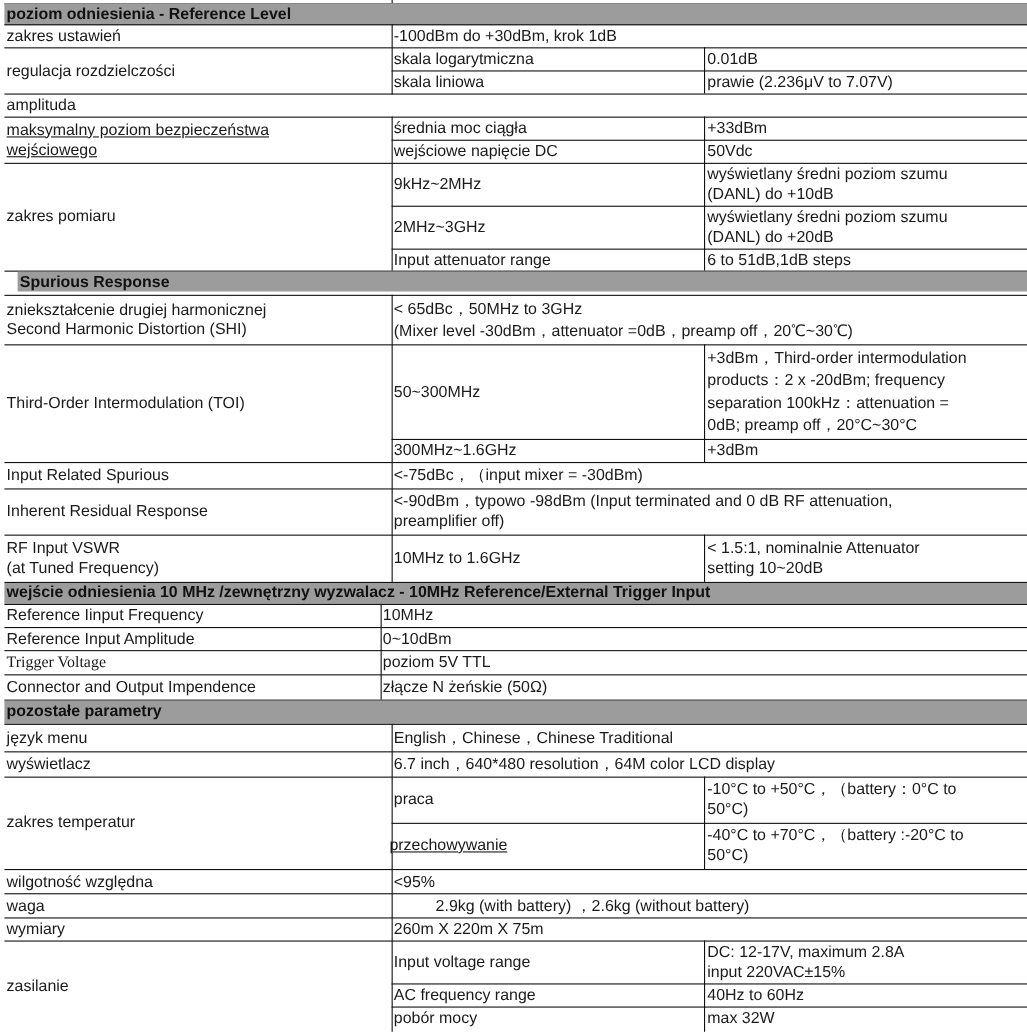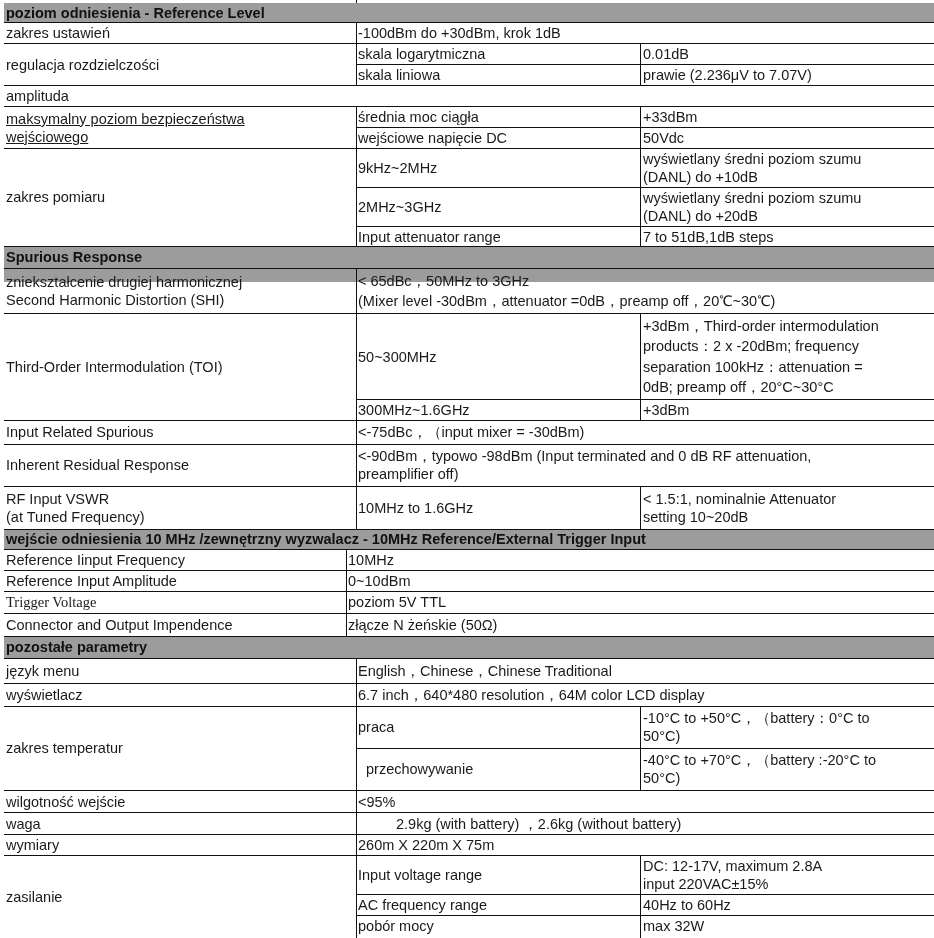--- a/index.html
+++ b/index.html
@@ -51,29 +51,29 @@
   <div class="cell" style="left:4px; top:149px; width:352px; height:96px;">zakres pomiaru</div>
   <div class="cell" style="left:356px; top:149px; width:284px; height:38px;">9kHz~2MHz</div>
   <div class="cell" style="left:641px; top:149px; width:293px; height:38px;">wyświetlany średni poziom szumu
 (DANL) do +10dB</div>
   <div class="hline" style="top:187px; left:356px;"></div>
   <div class="cell" style="left:356px; top:188px; width:284px; height:38px;">2MHz~3GHz</div>
   <div class="cell" style="left:641px; top:188px; width:293px; height:38px;">wyświetlany średni poziom szumu
 (DANL) do +20dB</div>
   <div class="hline" style="top:226px; left:356px;"></div>
   <div class="cell" style="left:356px; top:227px; width:284px; height:19px;">Input attenuator range</div>
-  <div class="cell" style="left:641px; top:227px; width:293px; height:19px;">7 to 51dB,1dB steps</div>
+  <div class="cell" style="left:641px; top:227px; width:293px; height:19px;">6 to 51dB,1dB steps</div>
   <div class="hline" style="top:246px;"></div>
 
   <div class="vline" style="left:356px; top:22px; height:64px;"></div>
   <div class="vline" style="left:356px; top:106px; height:140px;"></div>
   <div class="vline" style="left:640px; top:43px; height:42px;"></div>
   <div class="vline" style="left:640px; top:106px; height:140px;"></div>
 
-  <div class="sec" style="top:247px; height:35px;">Spurious Response</div>
+  <div class="sec" style="top:247px; height:18px;margin-left:12px;">Spurious Response</div>
   <div class="hline" style="top:268px;"></div>
 
   <div class="cell" style="left:4px; top:269px; width:352px; height:44px;">zniekształcenie drugiej harmonicznej
 Second Harmonic Distortion (SHI)</div>
   <div class="cell" style="left:356px; top:269px; width:578px; height:44px; line-height:20px;">&lt; 65dBc，50MHz to 3GHz
 (Mixer level -30dBm，attenuator =0dB，preamp off，20℃~30℃)</div>
   <div class="hline" style="top:313px;"></div>
 
   <div class="cell" style="left:4px; top:314px; width:352px; height:106px;">Third-Order Intermodulation (TOI)</div>
   <div class="cell" style="left:356px; top:314px; width:284px; height:85px;">50~300MHz</div>
@@ -133,26 +133,26 @@
 
   <div class="cell" style="left:4px; top:684px; width:352px; height:22px;">wyświetlacz</div>
   <div class="cell" style="left:356px; top:684px; width:578px; height:22px;">6.7 inch，640*480 resolution，64M color LCD display</div>
   <div class="hline" style="top:706px;"></div>
 
   <div class="cell" style="left:4px; top:707px; width:352px; height:82px;">zakres temperatur</div>
   <div class="cell" style="left:356px; top:707px; width:284px; height:40px;">praca</div>
   <div class="cell" style="left:641px; top:707px; width:293px; height:40px;">-10°C to +50°C，（battery：0°C to
 50°C)</div>
   <div class="hline" style="top:748px; left:356px;"></div>
-  <div class="cell" style="left:364px; top:749px; width:284px; height:40px;">przechowywanie</div>
+  <div class="cell" style="left:352px; top:749px; width:284px; height:40px;text-decoration:underline;">przechowywanie</div>
   <div class="cell" style="left:641px; top:749px; width:293px; height:40px;">-40°C to +70°C，（battery :-20°C to
 50°C)</div>
   <div class="hline" style="top:790px;"></div>
 
-  <div class="cell" style="left:4px; top:791px; width:352px; height:21px;">wilgotność wejście</div>
+  <div class="cell" style="left:4px; top:791px; width:352px; height:21px;">wilgotność względna</div>
   <div class="cell" style="left:356px; top:791px; width:578px; height:21px;">&lt;95%</div>
   <div class="hline" style="top:812px;"></div>
 
   <div class="cell" style="left:4px; top:813px; width:352px; height:21px;">waga</div>
   <div class="cell" style="left:356px; top:813px; width:578px; height:21px;padding-left:40px;">2.9kg (with battery) ，2.6kg (without battery)</div>
   <div class="hline" style="top:834px;"></div>
 
   <div class="cell" style="left:4px; top:835px; width:352px; height:20px;">wymiary</div>
   <div class="cell" style="left:356px; top:835px; width:578px; height:20px;">260m X 220m X 75m</div>
   <div class="hline" style="top:855px;"></div>

